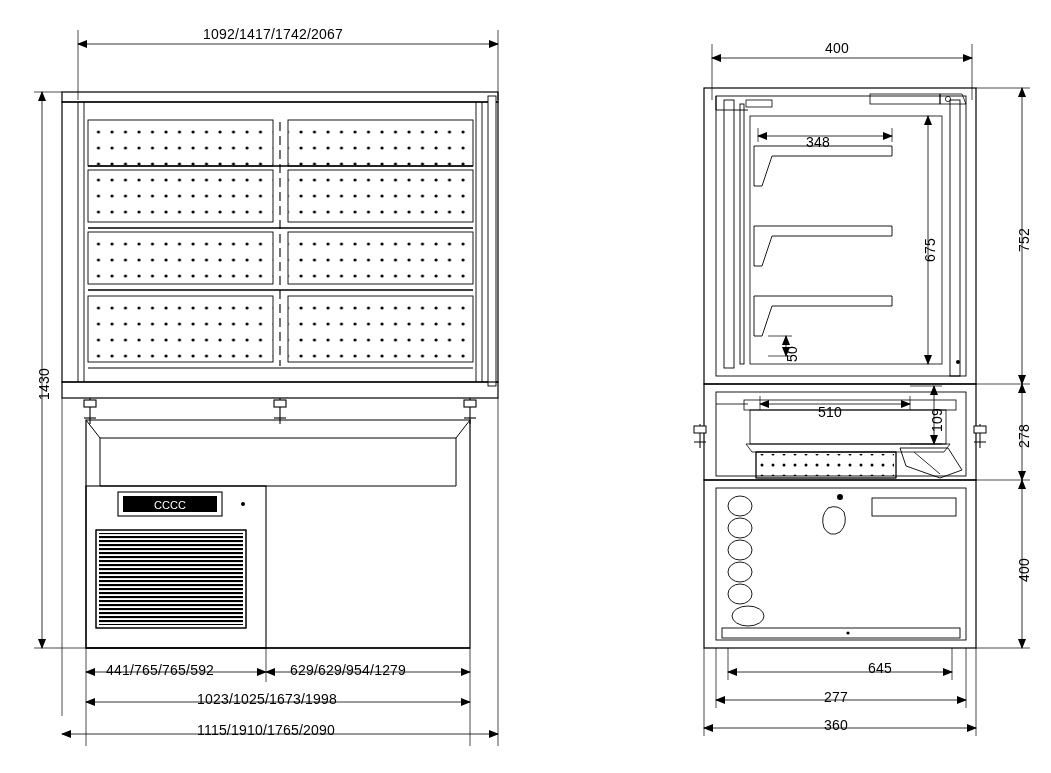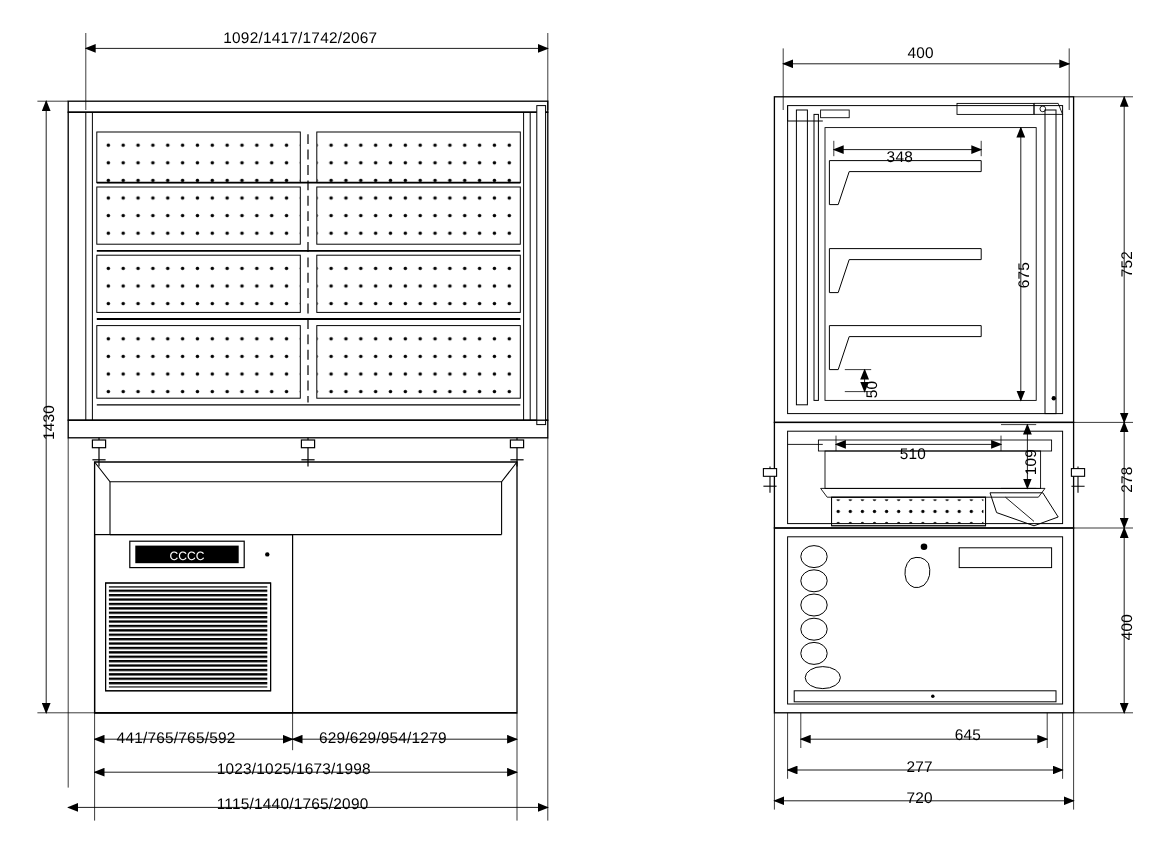--- a/index.html
+++ b/index.html
@@ -259,28 +259,28 @@
     </g>
   </svg>
 
   <div class="dim" style="left:203px;top:26px;">1092/1417/1742/2067</div>
 
   <div class="dim vert" style="left:36px;top:400px;transform:rotate(-90deg);">1430</div>
 
   <div class="dim" style="left:106px;top:662px;">441/765/765/592</div>
   <div class="dim" style="left:290px;top:662px;text-align:right;">629/629/954/1279</div>
   <div class="dim" style="left:197px;top:691px;">1023/1025/1673/1998</div>
-  <div class="dim" style="left:197px;top:722px;">1115/1440/1765/2090</div>
+  <div class="dim" style="left:197px;top:722px;">1115/1910/1765/2090</div>
 
   <div class="dim" style="left:825px;top:40px;">400</div>
   <div class="dim" style="left:806px;top:134px;">348</div>
   <div class="dim vert" style="left:922px;top:262px;transform:rotate(-90deg);">675</div>
   <div class="dim vert" style="left:1016px;top:252px;transform:rotate(-90deg);">752</div>
   <div class="dim vert" style="left:784px;top:362px;transform:rotate(-90deg);">50</div>
   <div class="dim" style="left:818px;top:404px;">510</div>
   <div class="dim vert" style="left:929px;top:432px;transform:rotate(-90deg);">109</div>
   <div class="dim vert" style="left:1016px;top:448px;transform:rotate(-90deg);">278</div>
   <div class="dim vert" style="left:1016px;top:582px;transform:rotate(-90deg);">400</div>
   <div class="dim" style="left:824px;top:660px;margin-left:44px;">645</div>
   <div class="dim" style="left:824px;top:689px;">277</div>
-  <div class="dim" style="left:824px;top:717px;">720</div>
+  <div class="dim" style="left:824px;top:717px;">360</div>
 
 </div>
 
 </body></html>

